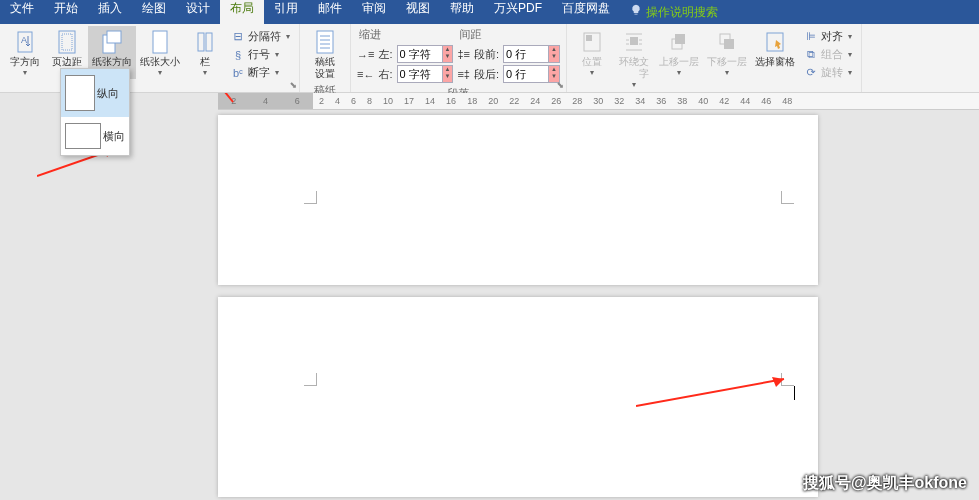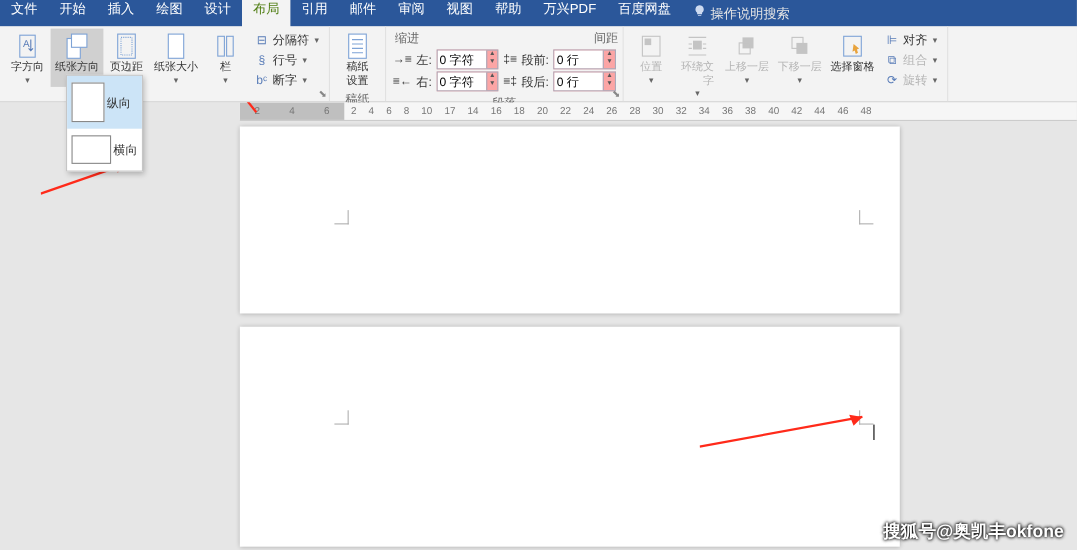--- a/index.html
+++ b/index.html
@@ -1,19 +1,19 @@
 <!DOCTYPE html>
 <html><head>
 <meta charset="utf-8">
 <style>
 html,body{margin:0;padding:0;font-family:"Microsoft YaHei","Segoe UI",sans-serif;background:#e6e6e6;width:979px;height:500px;overflow:hidden;font-size:12px;color:#333}
 .tabbar{background:#2b579a;height:24px;display:flex;align-items:center}
 .tab{color:#fff;padding:0 10px;height:32px;line-height:24px;cursor:pointer;font-size:12px}
 .tab.active{background:#f3f3f3;color:#4d7c0f}
-.tellme{display:flex;align-items:flex-start;color:#e5e5e5;margin-left:10px;gap:4px}
+.tellme{display:flex;align-items:flex-start;color:#84cc16;margin-left:10px;gap:4px}
 .ribbon{background:#f3f3f3;height:68px;display:flex;border-bottom:1px solid #d4d4d4;position:relative}
 .group{display:flex;flex-direction:column;position:relative;border-right:1px solid #e1e1e1;padding:2px 4px 0}
 .group-body{display:flex;flex:1;align-items:flex-start}
 .group-label{text-align:center;font-size:11px;color:#666;padding:1px 0}
 .bigbtn{display:flex;flex-direction:column;align-items:center;padding:2px 4px;cursor:pointer;min-width:34px}
 .bigbtn .ic{width:24px;height:28px;display:flex;align-items:center;justify-content:center;color:#5a7db8}
 .bigbtn .lbl{font-size:10px;text-align:right;line-height:12px}
 .bigbtn .caret{font-size:8px;color:#666}
 .smallcol{display:flex;flex-direction:column;gap:1px;padding:2px}
 .smallbtn{display:flex;align-items:center;gap:3px;font-size:11px;padding:1px 3px;cursor:pointer;white-space:nowrap}
@@ -81,38 +81,38 @@
         <span class="ic">
           <svg width="20" height="24" viewBox="0 0 20 24">
               <rect x="3" y="2" width="14" height="20" fill="none" stroke="#7ea3d6"></rect>
               <text x="6" y="13" font-size="9" fill="#5a7db8">A</text>
               <path d="M13 6v10m-2-2 2 2 2-2" stroke="#5a7db8" fill="none"></path>
             </svg>
         </span>
         <span class="lbl">字方向</span>
           <span class="caret">▾</span>
       </div>
+      <div class="bigbtn">
+        <span class="ic">
+          <svg width="20" height="26" viewBox="0 0 20 26">
+              <rect x="2" y="2" width="16" height="22" fill="none" stroke="#7ea3d6"></rect>
+              <rect x="5" y="5" width="10" height="16" fill="none" stroke="#7ea3d6" stroke-dasharray="1 1"></rect>
+            </svg>
+        </span>
+        <span class="lbl">页边距</span>
+          <span class="caret">▾</span>
+      </div>
       <div class="bigbtn" style="background:#d0d0d0">
         <span class="ic">
           <svg width="22" height="26" viewBox="0 0 22 26">
               <rect x="2" y="6" width="12" height="18" fill="#fff" stroke="#7ea3d6"></rect>
               <rect x="6" y="2" width="14" height="12" fill="#fff" stroke="#7ea3d6"></rect>
             </svg>
         </span>
         <span class="lbl">纸张方向</span>
-          <span class="caret">▾</span>
-      </div>
-      <div class="bigbtn">
-        <span class="ic">
-          <svg width="20" height="26" viewBox="0 0 20 26">
-              <rect x="2" y="2" width="16" height="22" fill="none" stroke="#7ea3d6"></rect>
-              <rect x="5" y="5" width="10" height="16" fill="none" stroke="#7ea3d6" stroke-dasharray="1 1"></rect>
-            </svg>
-        </span>
-        <span class="lbl">页边距</span>
           <span class="caret">▾</span>
       </div>
       <div class="bigbtn">
         <span class="ic">
           <svg width="20" height="26" viewBox="0 0 20 26">
               <rect x="3" y="2" width="14" height="22" fill="#fff" stroke="#7ea3d6"></rect>
             </svg>
         </span>
         <span class="lbl">纸张大小</span>
           <span class="caret">▾</span>
@@ -183,21 +183,21 @@
           <span class="spin">
               <input value="0 字符" style="">
               <span class="btns">
                 <span>▲</span>
                 <span>▼</span>
               </span>
             </span>
         </div>
       </div>
       <div>
-        <div class="group-label" style="text-align:right;padding-left:4px">间距</div>
+        <div class="group-label" style="text-align:left;padding-left:4px">间距</div>
         <div class="indent-grid">
           <span class="ic">‡≡</span>
           <span>段前:</span>
           <span class="spin">
               <input value="0 行" style="">
               <span class="btns">
                 <span>▲</span>
                 <span>▼</span>
               </span>
             </span>

